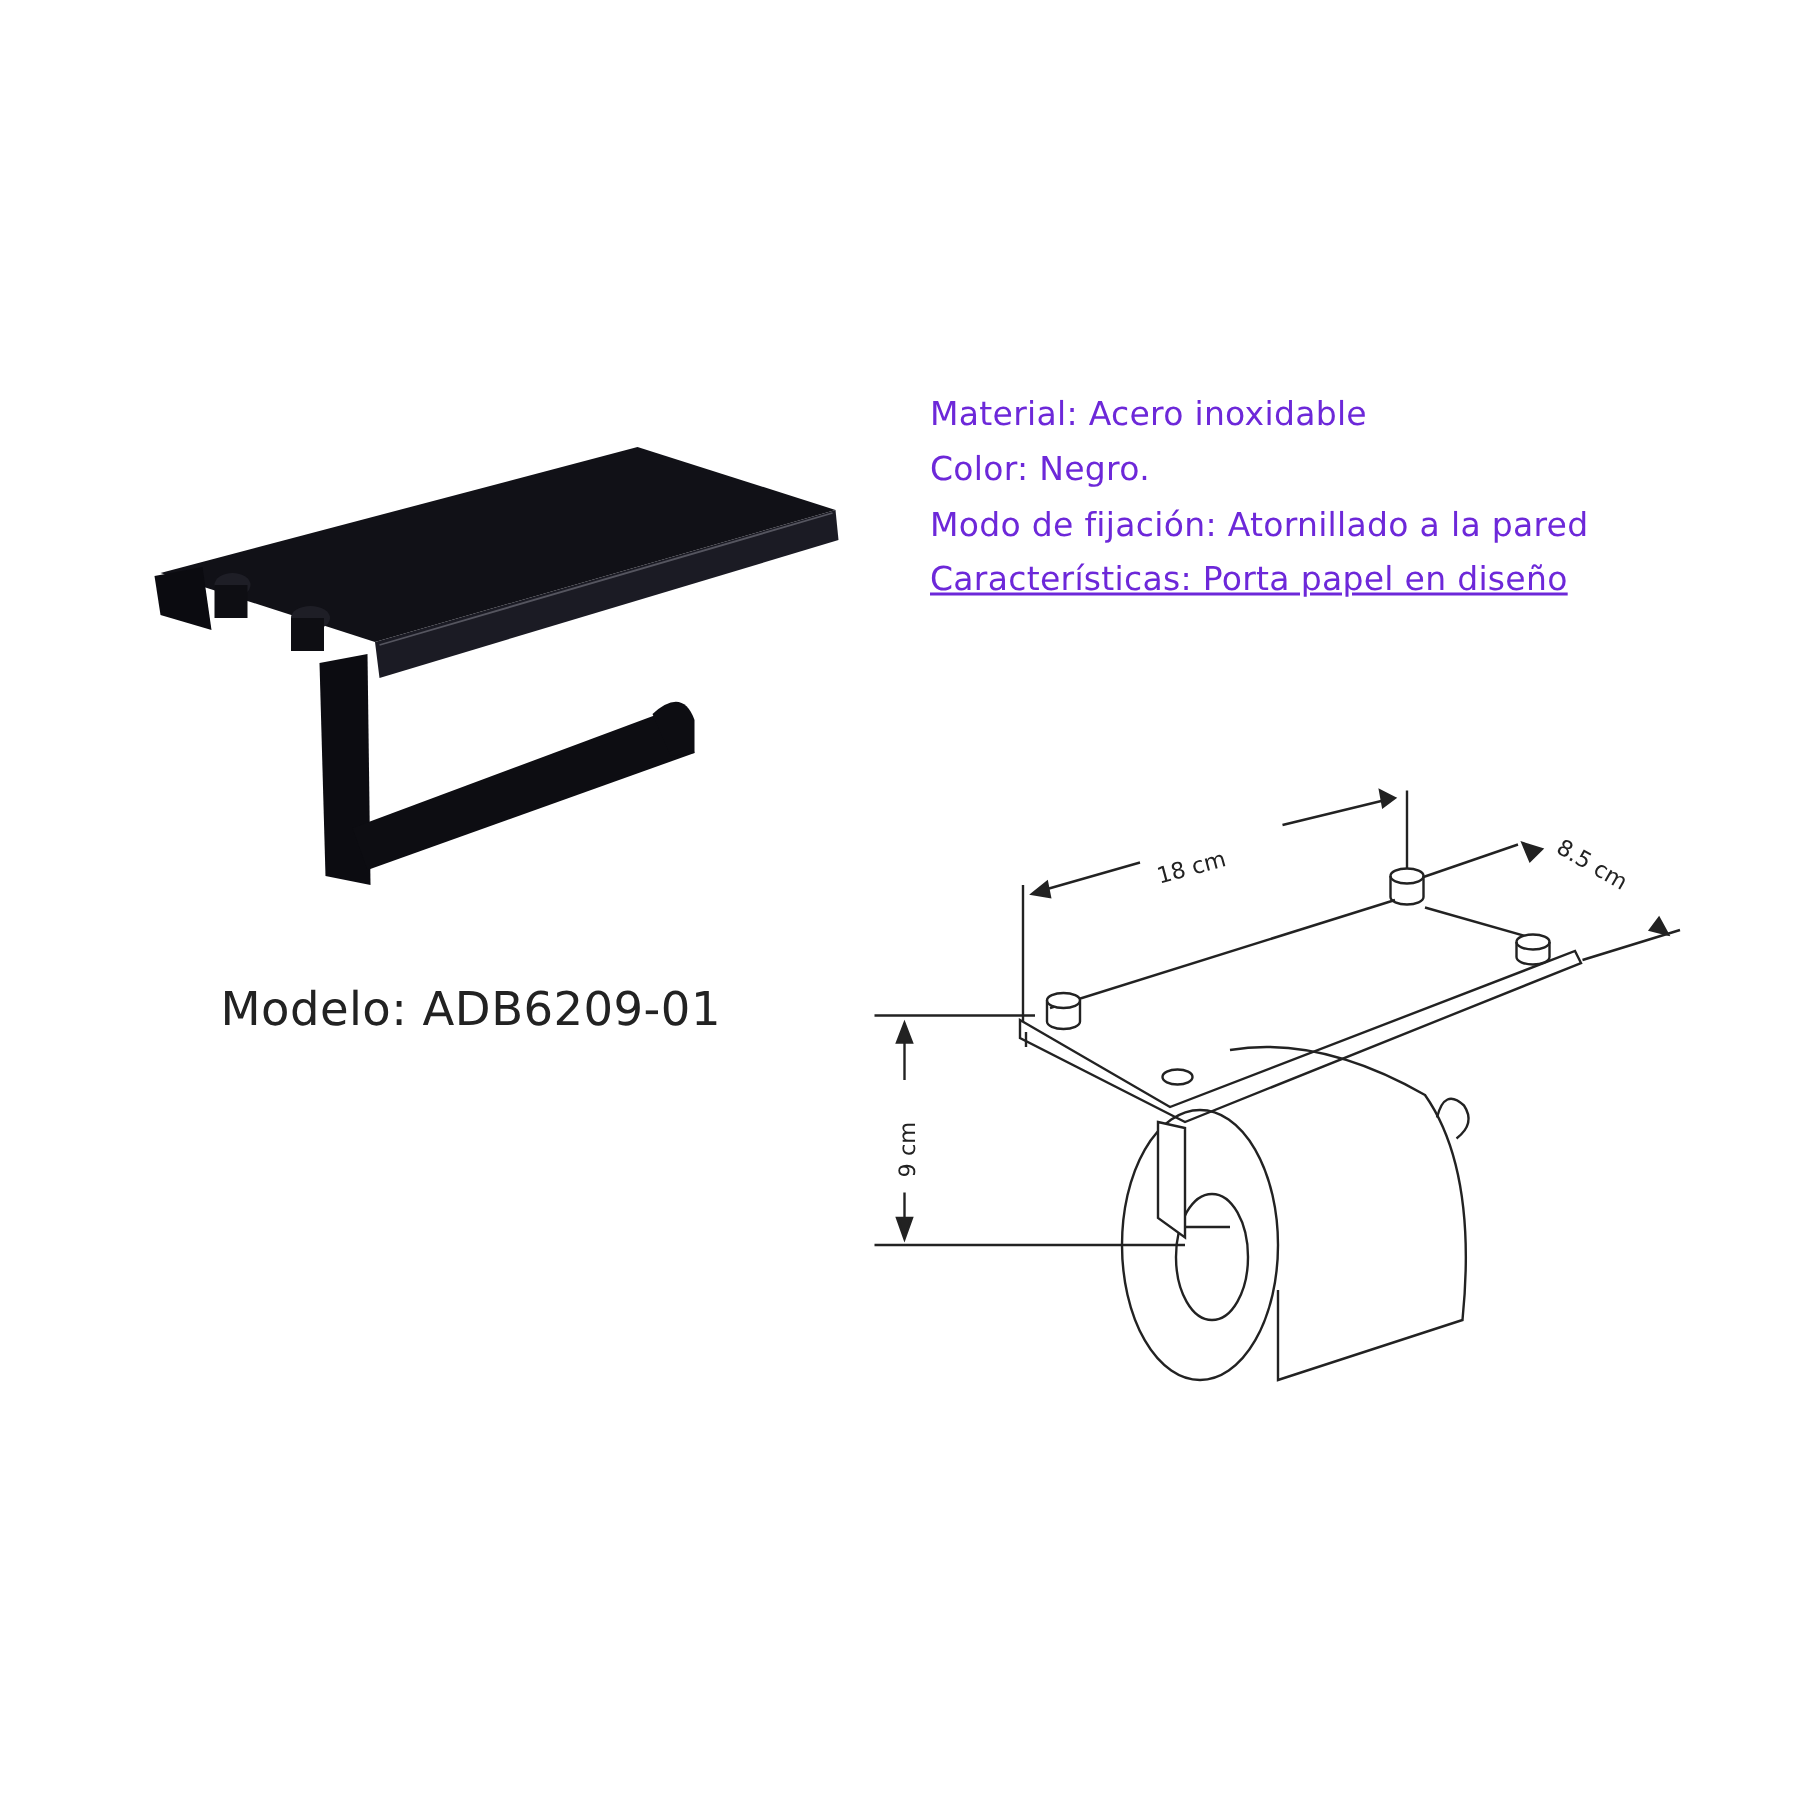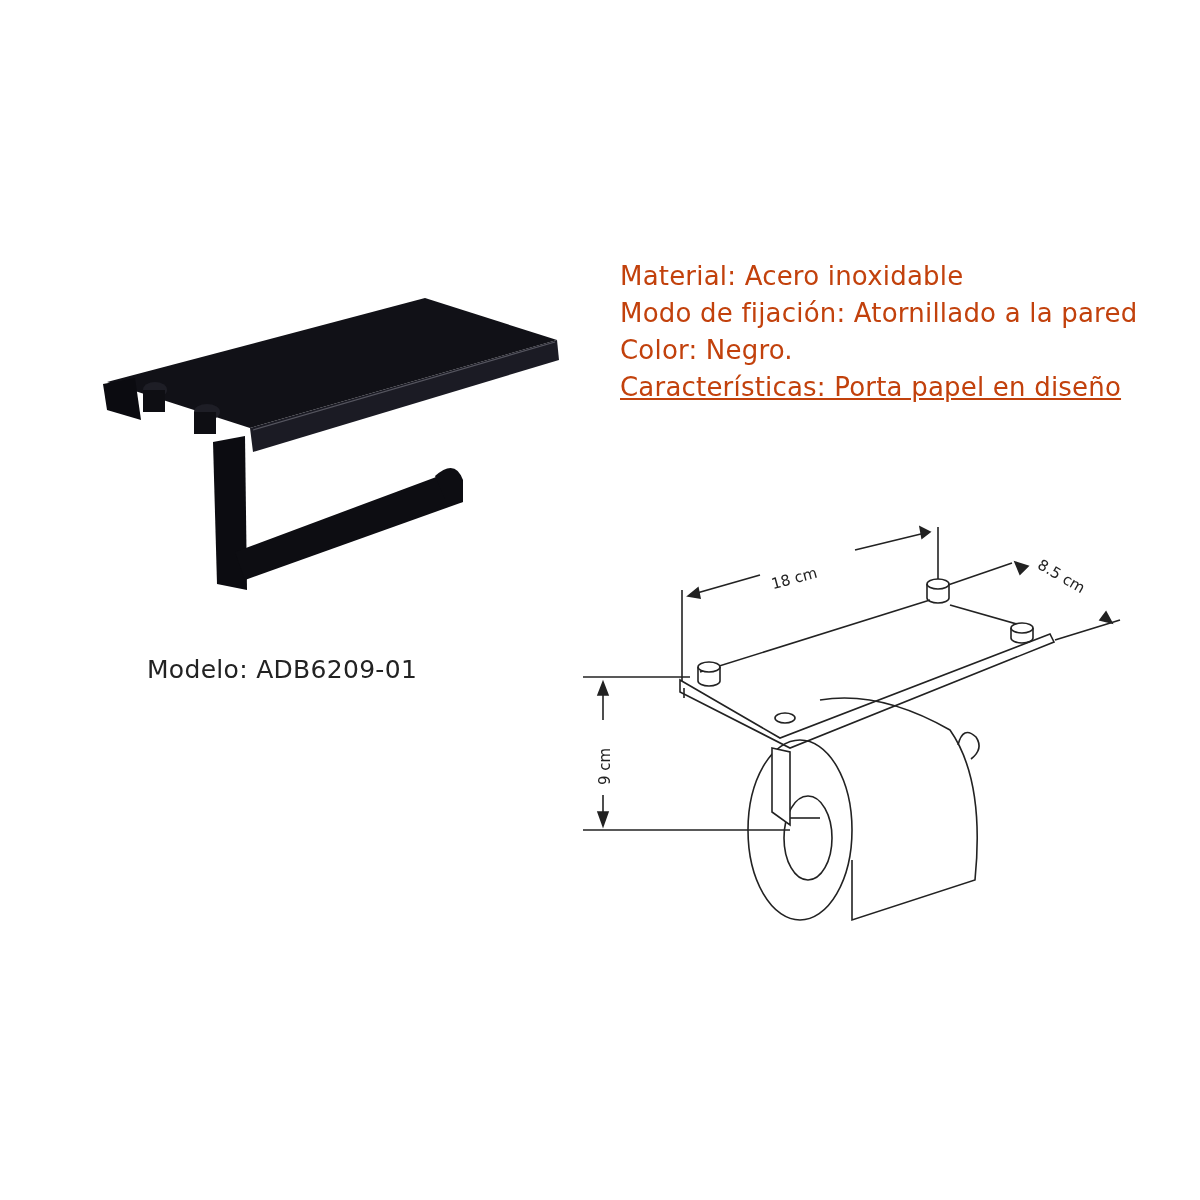--- a/index.html
+++ b/index.html
@@ -1,23 +1,23 @@
 <!DOCTYPE html>
 <html><head>
 <meta charset="utf-8">
 <style>
   html, body { margin:0; padding:0; background:#ffffff; }
   body { width:1200px; height:1200px; position:relative; overflow:hidden;
          font-family:"DejaVu Sans", sans-serif; color:#222; }
   .photo { position:absolute; left:95px; top:290px; width:480px; height:310px; }
   .specs { position:absolute; left:620px; top:258px; width:540px;
-           font-size:26px; line-height:37px; color:#c2410c; letter-spacing:0.2px; }
+           font-size:22px; line-height:37px; color:#6d28d9; letter-spacing:0.2px; }
   .specs .row { white-space:nowrap; }
   .specs .wrap { line-height:20px; margin-top:8px;text-decoration:underline; }
-  .model { position:absolute; left:147px; top:655px; font-size:25px; color:#222; letter-spacing:0.3px; }
+  .model { position:absolute; left:147px; top:655px; font-size:31px; color:#222; letter-spacing:0.3px; }
   .diagram { position:absolute; left:570px; top:510px; width:600px; height:430px; }
   .dim-label { font-family:"DejaVu Sans", sans-serif; font-size:15px; fill:#222; }
 </style>
 </head>
 <body>
 
 <div class="photo">
   <svg width="480" height="310" viewBox="0 0 480 310">
 
     <polygon points="12,92 330,8 462,50 155,138" fill="#111117"></polygon>
@@ -34,22 +34,22 @@
 
     <polygon points="118,152 150,146 152,300 122,294" fill="#0c0c11"></polygon>
 
     <polygon points="140,262 360,180 368,212 150,290" fill="#0d0d12"></polygon>
     <path d="M340,186 Q360,168 368,190 L368,212 L352,214 Z" fill="#0d0d12"></path>
   </svg>
 </div>
 
 <div class="specs">
   <div class="row">Material: Acero inoxidable</div>
+  <div class="row">Color: Negro.</div>
   <div class="row">Modo de fijación: Atornillado  a la pared</div>
-  <div class="row">Color: Negro.</div>
   <div class="row wrap">
     <div>Características: Porta papel en diseño</div>
   </div>
 </div>
 
 <div class="model">Modelo: ADB6209-01</div>
 
 <div class="diagram">
   <svg width="600" height="430" viewBox="570 510 600 430" fill="none" stroke="#222" stroke-width="1.6">
 

